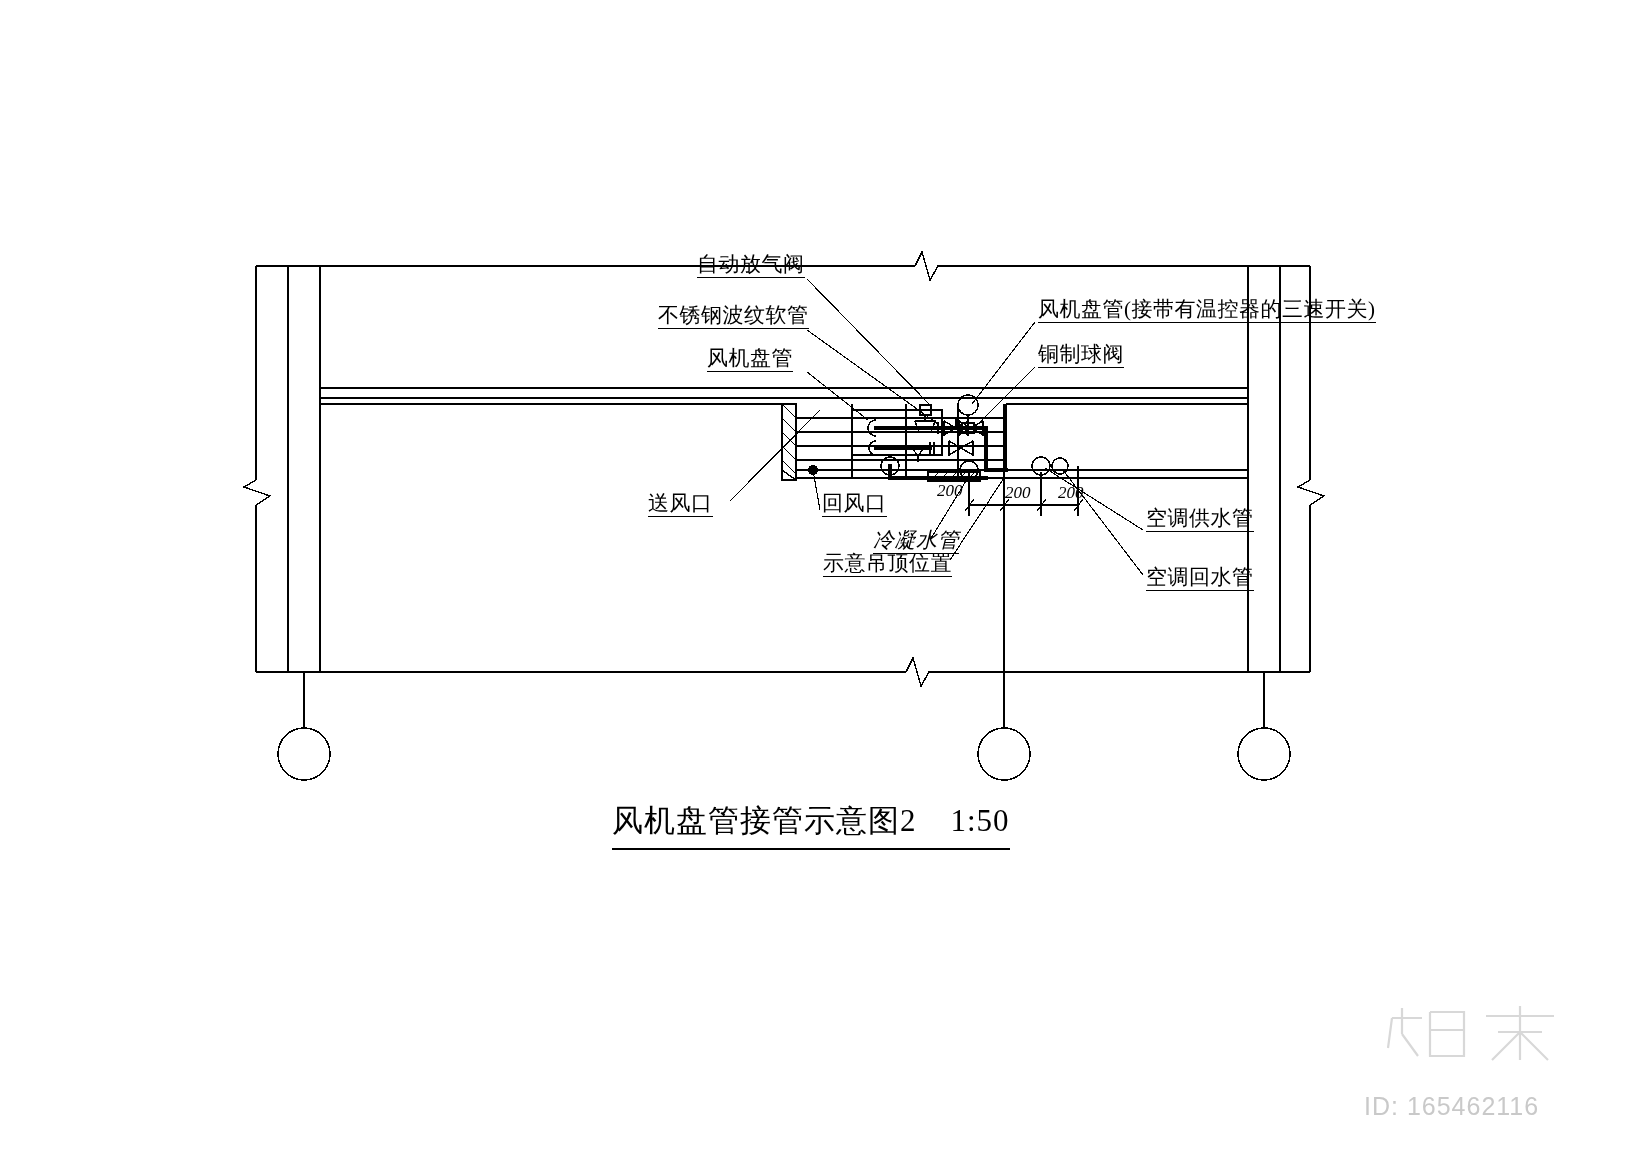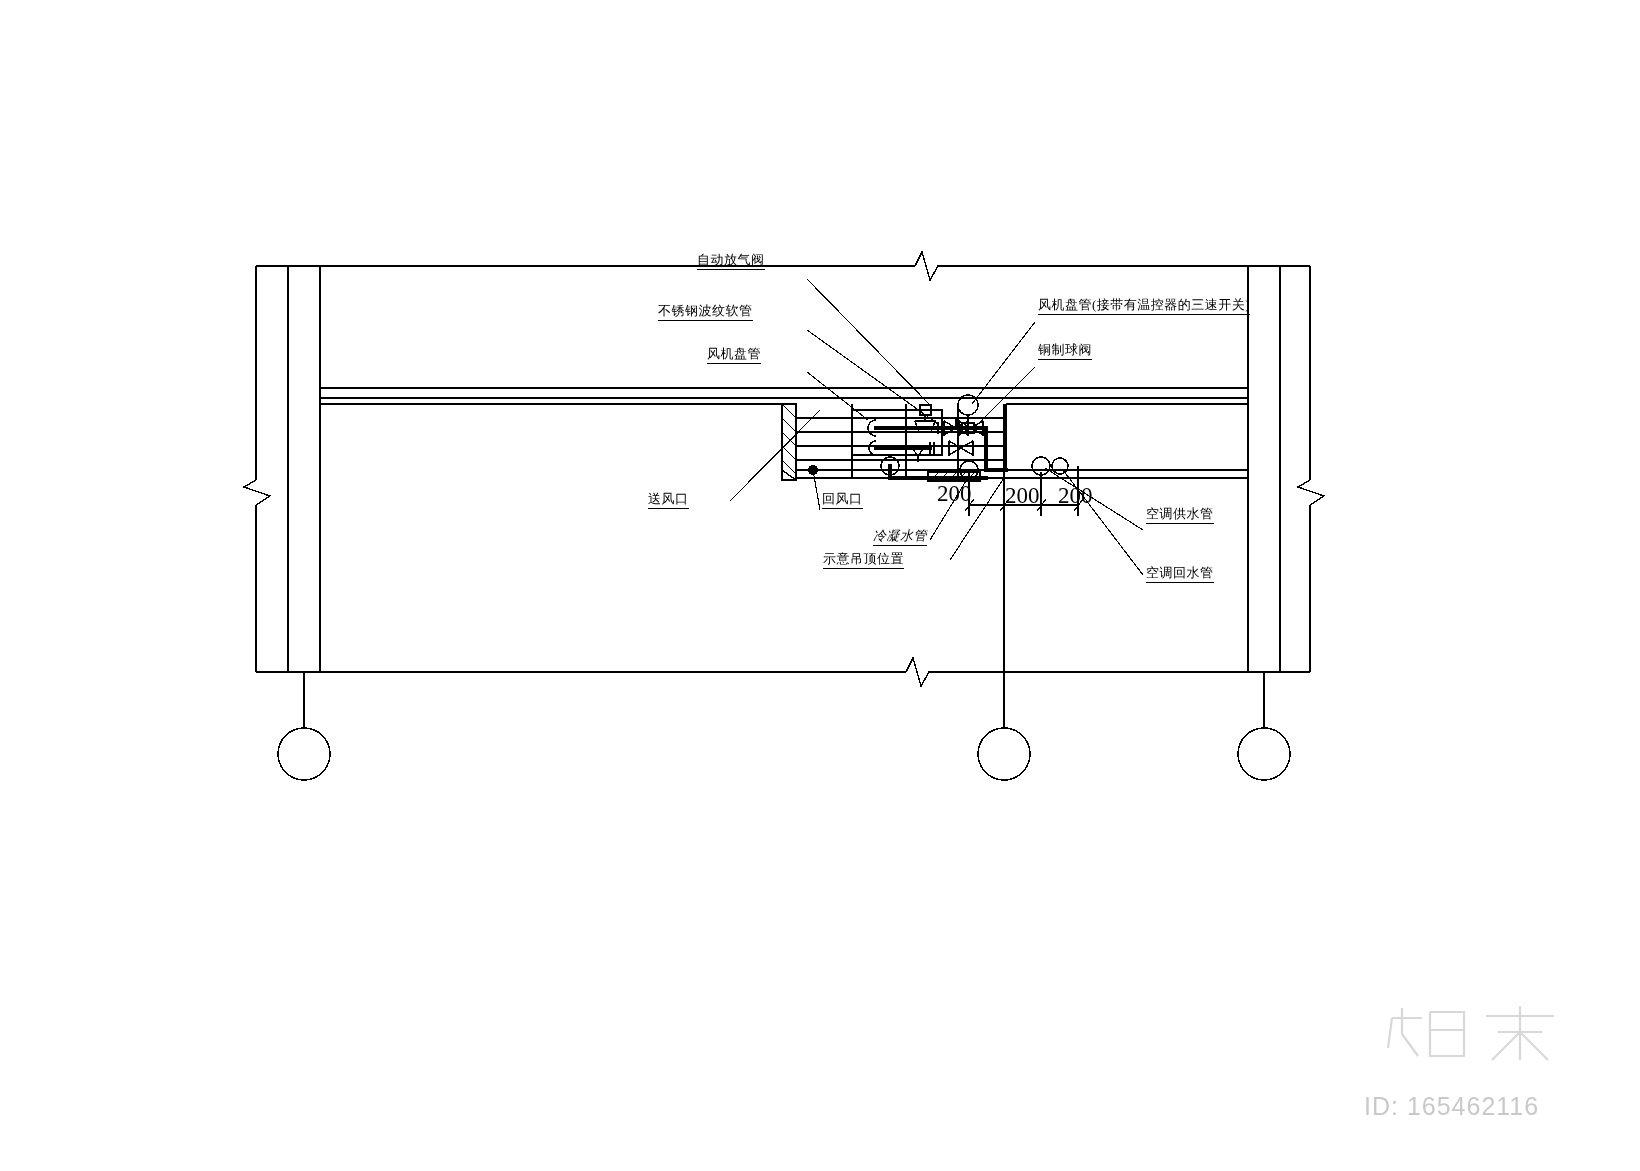--- a/index.html
+++ b/index.html
@@ -18,33 +18,34 @@
   #cad {
     position: absolute;
     left: 0;
     top: 0;
     width: 1640px;
     height: 1171px;
   }
   .lbl {
     position: absolute;
     font-family: "Liberation Serif", serif;
-    font-size: 13px;
+    font-size: 21px;
     color: #000000;
     white-space: nowrap;
     letter-spacing: 0.5px;
     line-height: 1.05;
   }
   .lbl.u { border-bottom: 1.3px solid #000; padding-bottom: 2px; }
   .dim {
     position: absolute;
     font-family: "Liberation Serif", serif;
-    font-size: 23px;
+    font-size: 17px;
     color: #000;
     white-space: nowrap;
+    font-style: italic;
   }
   #title-block {
     position: absolute;
     left: 612px;
     top: 800px;
     white-space: nowrap;
   }
   #title-text {
     font-family: "Liberation Serif", serif;
     font-size: 31px;
@@ -325,20 +326,23 @@
   <div class="lbl u" style="left:1146px; top:507px;">空调供水管</div>
 
   <div class="lbl u" style="left:1146px; top:566px;">空调回水管</div>
 
   <div class="dim" style="left:937px; top:481px;">200</div>
 
   <div class="dim" style="left:1005px; top:483px;">200</div>
 
   <div class="dim" style="left:1058px; top:483px;">200</div>
 
+  <div id="title-block">
+    <span id="title-text"><span>风机盘管接管示意图2</span><span style="display:inline-block;width:34px;"></span><span>1:50</span></span>
+  </div>
 
   <svg id="wm" viewBox="0 0 240 70">
     <g class="wmchar">
 
       <path d="M14 18 L44 18 M24 8 L24 34 M14 18 L10 48 M24 34 L40 56 M52 12 L52 56 L86 56 L86 12 L52 12 M52 30 L86 30"></path>
 
       <path d="M108 16 L176 16 M120 32 L164 32 M142 6 L142 60 M142 32 L114 60 M142 32 L170 60"></path>
     </g>
   </svg>
 

